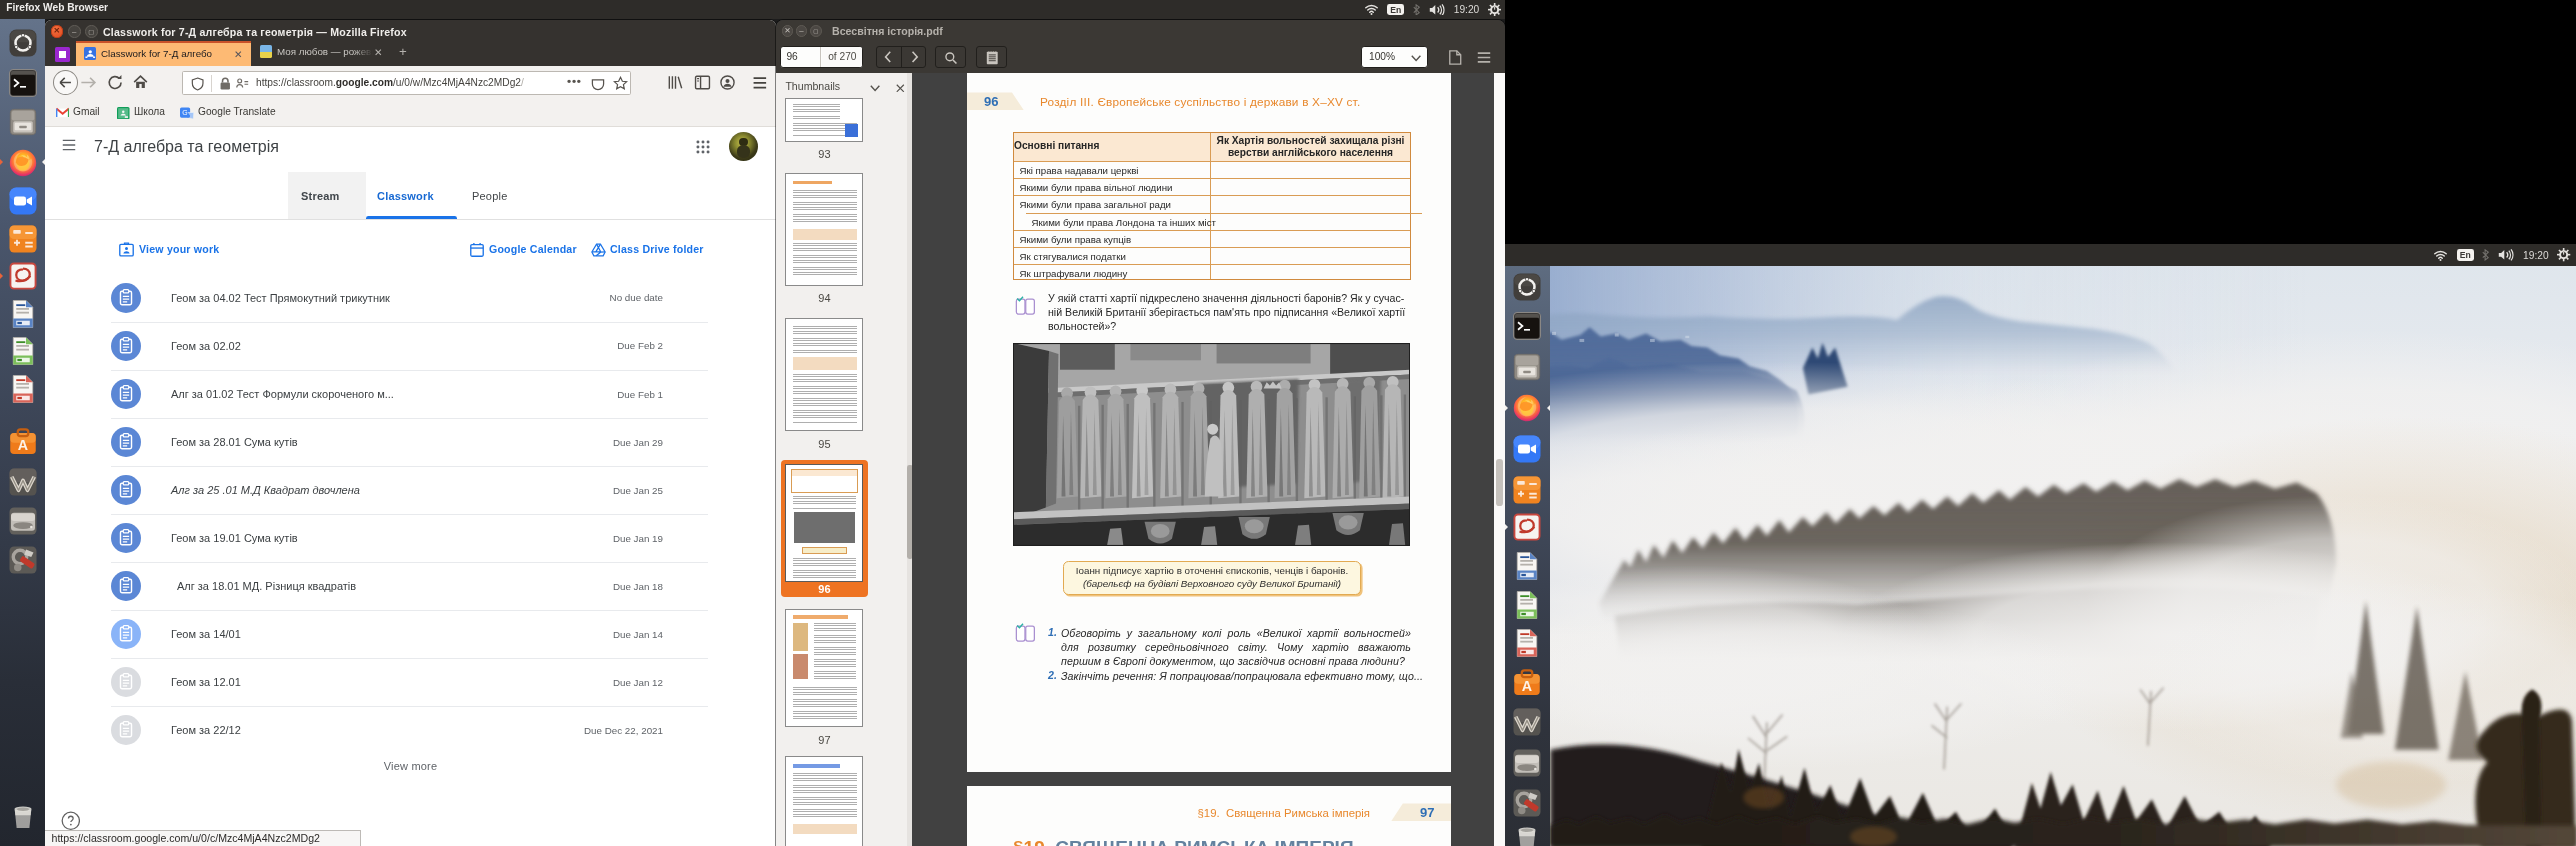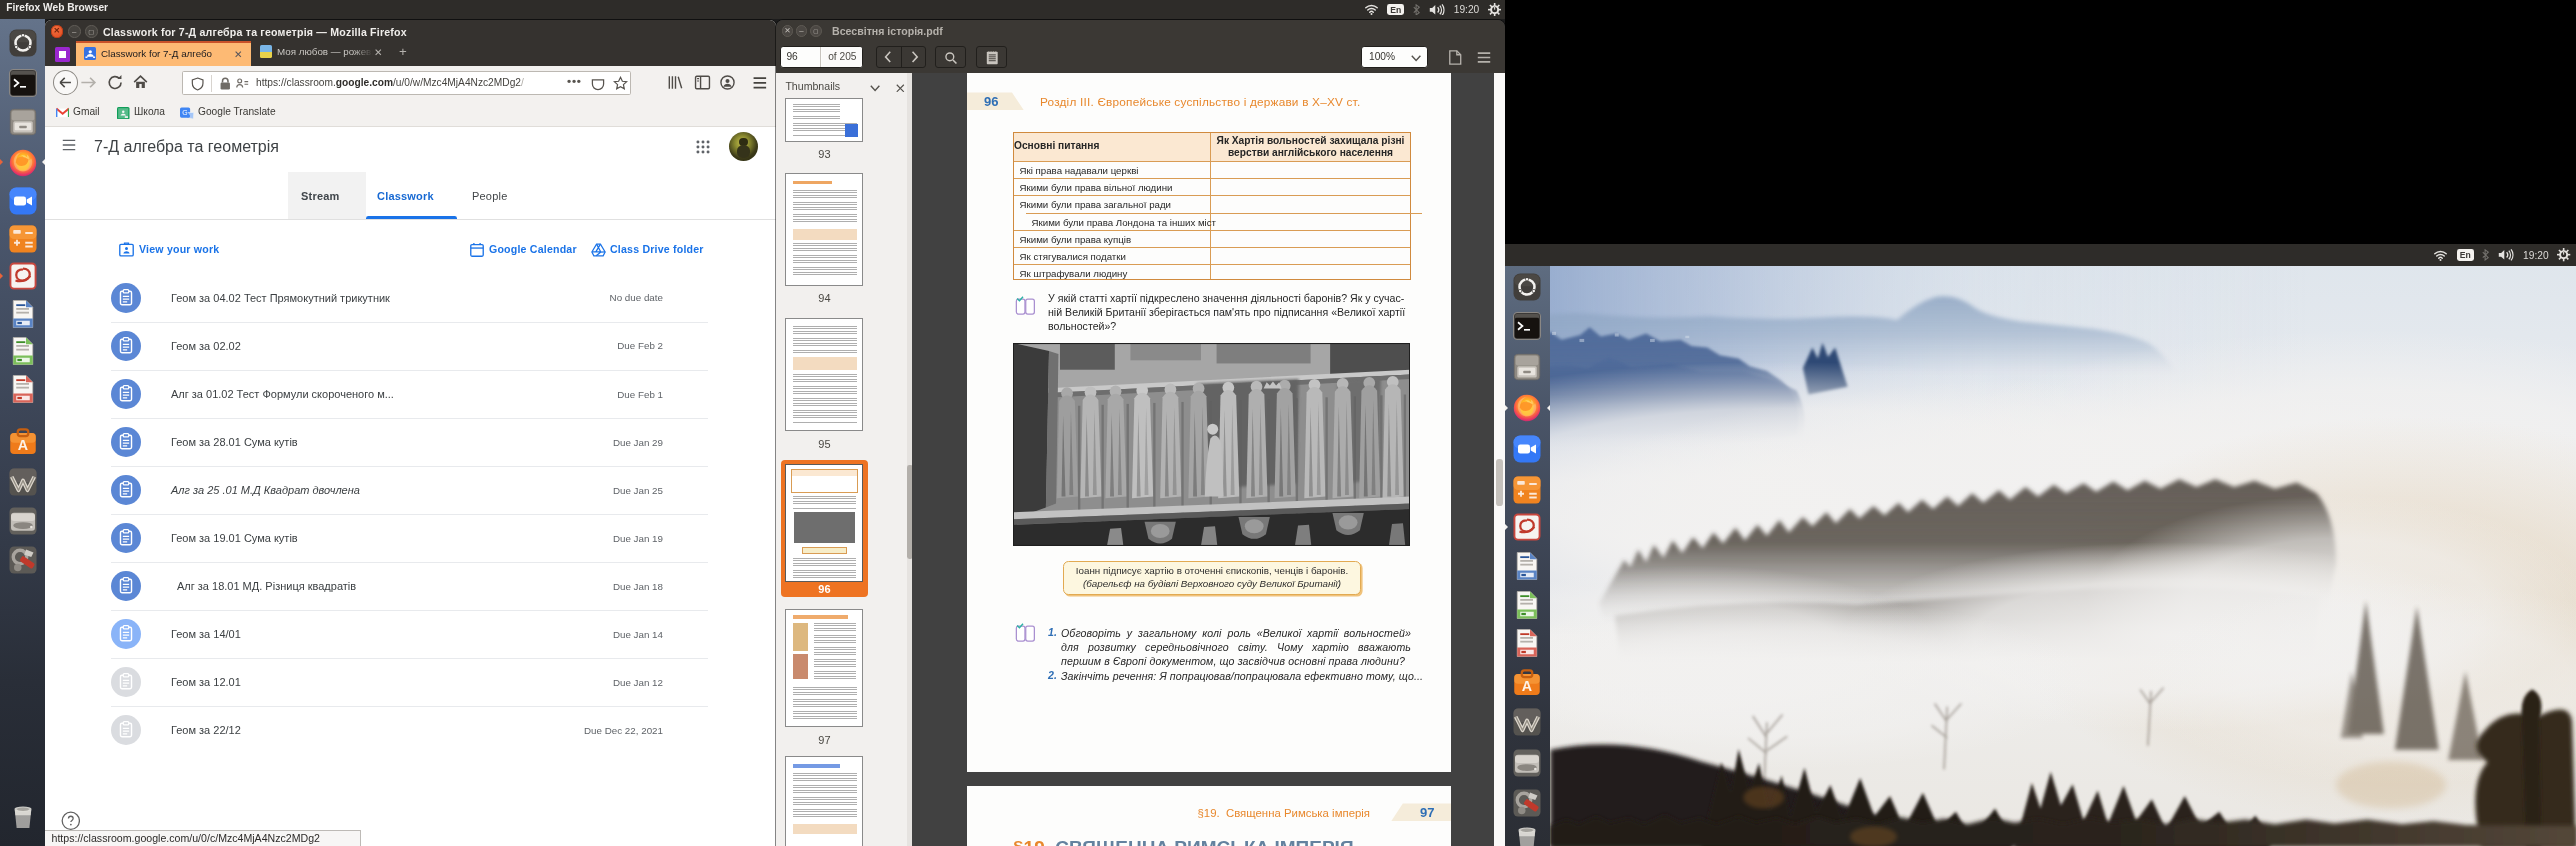--- a/index.html
+++ b/index.html
@@ -481,40 +481,41 @@
             <svg width="30" height="30" viewBox="0 0 38 38">
               <circle cx="19" cy="19" r="19" fill="#dadce0"></circle>
               <rect x="12" y="10.5" width="14" height="17" rx="1.8" fill="none" stroke="#fff" stroke-width="1.8"></rect>
               <rect x="15.5" y="8.5" width="7" height="4" rx="1.2" fill="#dadce0" stroke="#fff" stroke-width="1.6"></rect>
               <path d="M15 17h8M15 20.5h8M15 24h5.5" stroke="#fff" stroke-width="1.6"></path>
             </svg>
           </div>
           <div class="gcrow-title" style="left: 126px; top: 597px;">Геом за 22/12</div>
           <div class="gcrow-date" style="left: 398px; top: 598px; width: 220px;">Due Dec 22, 2021</div>
         </div>
+      <div class="abs" style="left:0;top:633px;width:731px;text-align:center;font-size:11px;color:#5f6368;letter-spacing:0.2px;">View more</div>
       <svg class="abs" style="left:15.7px;top:684px;" width="19.6" height="19.6" viewBox="0 0 25 25">
           <circle cx="12.5" cy="12.5" r="11" fill="none" stroke="#616161" stroke-width="1.6"></circle>
           <path d="M9.5 9.7c0-1.8 1.3-3 3-3s3 1.2 3 2.8c0 2.6-2.9 2.4-2.9 4.6" fill="none" stroke="#616161" stroke-width="1.6"></path>
           <circle cx="12.6" cy="17.3" r="1.1" fill="#616161"></circle>
         </svg>
       <div class="abs" style="left:-0.8px;top:703px;width:317px;height:16.5px;background:#f7f6f5;border:0.8px solid #bdbab6;font-size:10.6px;color:#2c2a28;padding:0.8px 0 0 6.3px;">https://classroom.google.com/u/0/c/Mzc4MjA4Nzc2MDg2</div>
     </div>
   </div>
 
   <div class="abs" id="evwin">
     <div id="ev-titlebar">
       <div class="evbtn" style="left:5.5px;">✕</div>
       <div class="evbtn" style="left:19.6px;">–</div>
       <div class="evbtn" style="left:34px;font-size:5.5px;">▢</div>
       <div id="ev-title">Всесвітня історія.pdf</div>
     </div>
     <div id="ev-toolbar">
       <div class="abs" style="left:3.9px;top:2.4px;width:83px;height:22px;border-radius:3.1px;background:#fdfdfc;border:0.8px solid #211f1c;overflow:hidden;">
         <div class="abs" style="left:0;top:0;width:40px;height:22px;border-right:0.8px solid #c8c4be;font-size:10.2px;color:#36342f;padding:3.9px 0 0 5.5px;">96</div>
-        <div class="abs" style="left:41px;top:0;width:42px;height:22px;background:#fbfaf9;font-size:10.2px;color:#4d4a45;padding:3.9px 0 0 6.3px;">of 205</div>
+        <div class="abs" style="left:41px;top:0;width:42px;height:22px;background:#fbfaf9;font-size:10.2px;color:#4d4a45;padding:3.9px 0 0 6.3px;">of 270</div>
       </div>
       <div class="abs" style="left:100px;top:2.4px;width:50px;height:22px;border:0.8px solid #211f1c;border-radius:3.1px;">
         <svg class="abs" style="left:7px;top:4.7px;" width="7.8" height="11.8" viewBox="0 0 10 15">
             <path d="M8 1L2 7.5 8 14" stroke="#c9c5bf" stroke-width="2" fill="none"></path>
           </svg>
         <div class="abs" style="left:24px;top:0;width:0.8px;height:20.4px;background:#211f1c;"></div>
         <svg class="abs" style="left:34px;top:4.7px;" width="7.8" height="11.8" viewBox="0 0 10 15">
             <path d="M2 1l6 6.5L2 14" stroke="#c9c5bf" stroke-width="2" fill="none"></path>
           </svg>
       </div>

